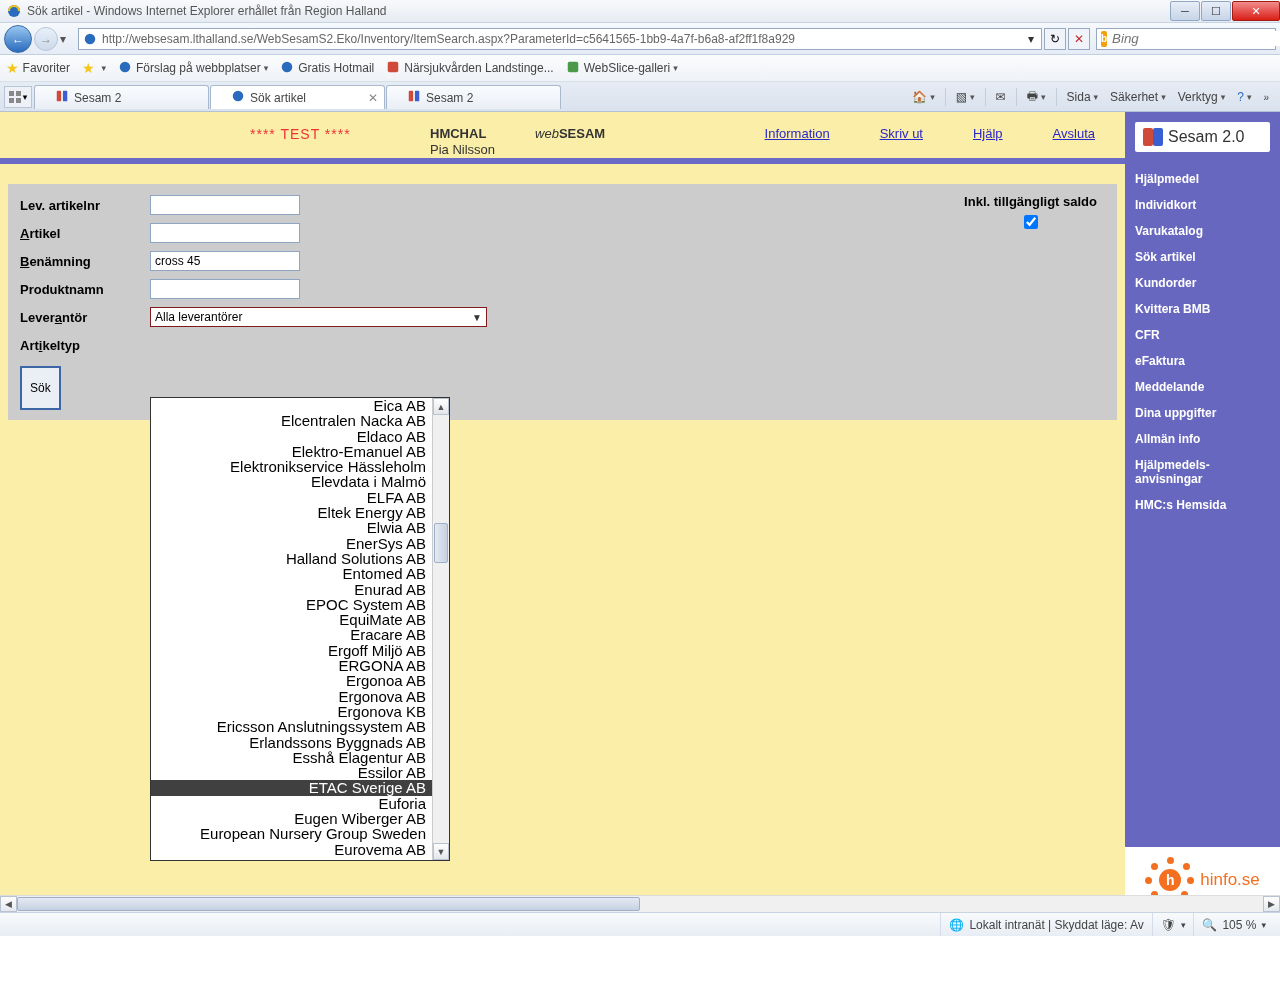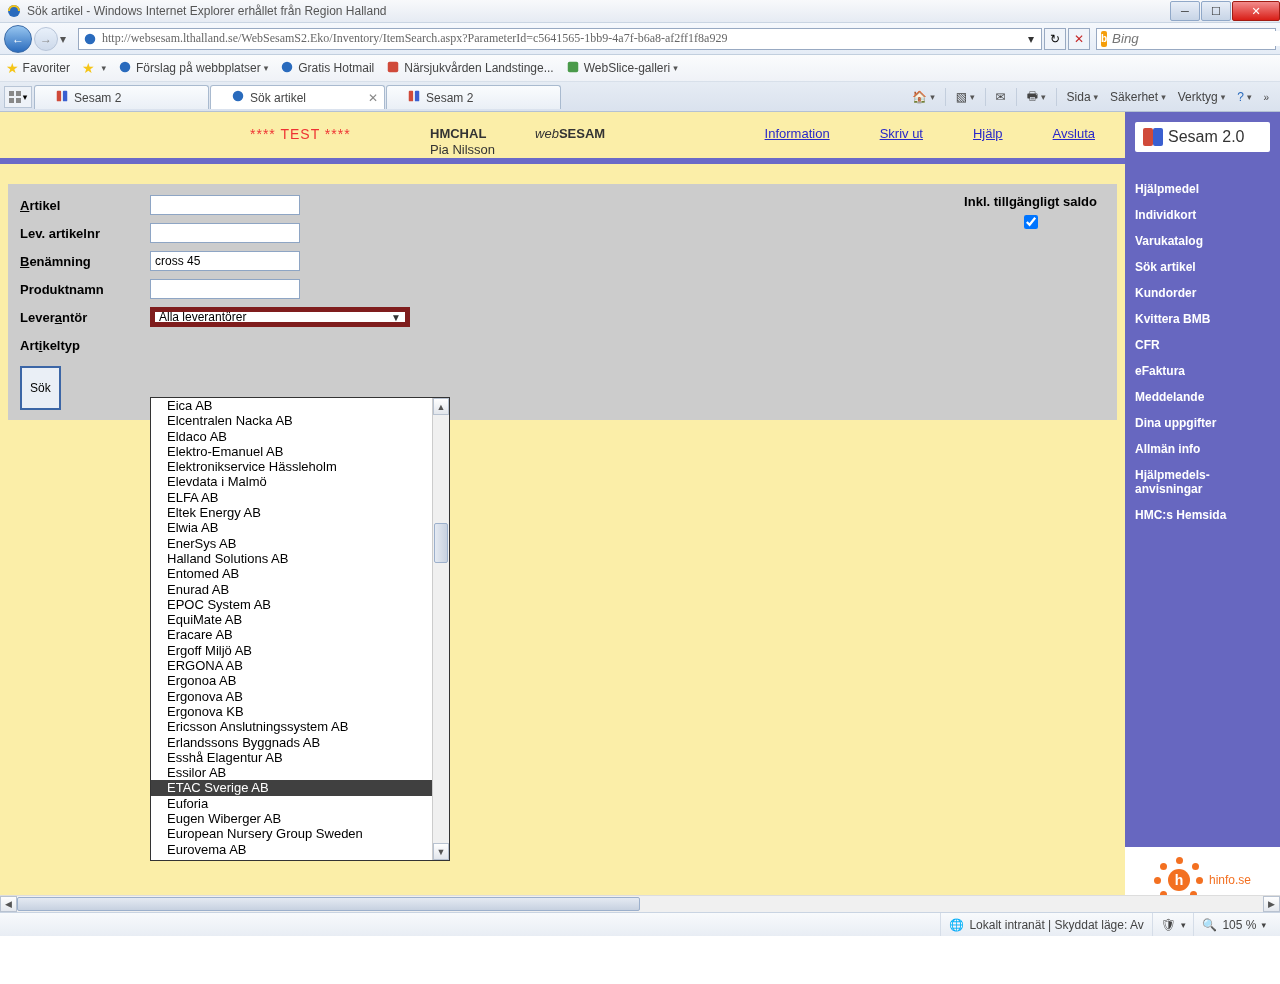--- a/index.html
+++ b/index.html
@@ -13,21 +13,21 @@
 .window-controls .btn { width: 30px; height: 20px; margin-left: 1px; display: flex; align-items: center; justify-content: center; font-size: 11px; color: #333; background: linear-gradient(to bottom,#e8eef7,#c7d4e6); border: 1px solid #90a8c8; border-radius: 2px; }
 .window-controls .btn.close { background: linear-gradient(to bottom,#f28c8c,#d91e17); color: #fff; border-color: #a21c13; width: 48px; }
 
 
 .nav-bar { height: 32px; background: linear-gradient(to bottom,#f5f8fc,#e5ecf6); display: flex; align-items: center; padding: 0 4px; border-bottom: 1px solid #c2cfde; }
 .nav-btn { width: 28px; height: 28px; border-radius: 50%; background: linear-gradient(to bottom,#98c6f0,#2a6bbd); border: 1px solid #3a6aa6; display: inline-flex; align-items: center; justify-content: center; color: #fff; margin-right: 2px; }
 .nav-btn.fwd { background: linear-gradient(to bottom,#e8f0fa,#cdd9ea); color: #888; border-color:#b8c5d9; width:24px; height:24px; }
 .nav-dd { width: 12px; color: #555; margin-right: 6px; }
 .url-bar { flex: 1; display: flex; align-items: center; background: #fff; border: 1px solid #98a9c2; height: 22px; padding: 0 3px; }
 .url-bar .ie-small { width: 16px; height: 16px; display: inline-flex; align-items: center; justify-content: center; color: #2a6bbd; }
-.url-bar input { flex: 1; border: none; outline: none; font-size: 12px; color: #666; padding-left: 4px; font-family: Liberation Serif, serif; }
+.url-bar input { flex: 1; border: none; outline: none; font-size: 12px; color: #666; padding-left: 4px; }
 .url-bar .dd { color: #333; padding: 0 4px; }
 .refresh-btn, .stop-btn { width: 22px; height: 22px; display: inline-flex; align-items: center; justify-content: center; border: 1px solid #98a9c2; background: #f0f4fa; margin-left: 2px; }
 .stop-btn { color: #c62828; }
 .search-box { width: 180px; display: flex; align-items: center; background: #fff; border: 1px solid #98a9c2; height: 22px; padding: 0 4px; margin-left: 6px; }
 .search-box .bing { width:16px; height:16px; background:#f59e0b; border-radius:2px; color:#fff; font-size:10px; display:inline-flex; align-items:center; justify-content:center; font-weight:bold; }
 .search-box input { flex: 1; border: none; outline: none; font-style: italic; color: #888; padding-left: 5px; }
 
 
 .fav-bar { height: 27px; background: linear-gradient(to bottom,#fbfcfd,#eff2f7); display: flex; align-items: center; padding: 0 6px; border-bottom: 1px solid #d8e0ea; }
 .fav-item { display: flex; align-items: center; margin-right: 12px; color: #444; font-size: 12px; }
@@ -62,48 +62,48 @@
 .brand b { font-weight: bold; }
 .header-links { position: absolute; right: 30px; top: 14px; display: flex; gap: 50px; }
 .header-links a { color: #2828c8; text-decoration: underline; font-size: 13px; }
 .purple-bar { height: 6px; background: #6a6ac7; margin: 8px 0 20px; }
 
 .form-area { background: #ccc; padding: 10px 12px; margin: 0 8px; position: relative; min-height: 170px; }
 .form-row { display: flex; align-items: center; margin-bottom: 6px; height: 22px; }
 .form-label { width: 130px; font-size: 13px; color: #000; font-weight: bold; }
 .form-label .ul { text-decoration: underline; }
 .form-input { width: 150px; height: 20px; border: 1px solid #8ea5c4; background: #fff; padding: 0 4px; font-size: 12px; }
-.form-select { width: 260px; height: 20px; border: 5px solid #7f1d1d; background: #fff; padding: 0 4px; font-size: 12px; display: flex; align-items: center; justify-content: space-between; }
+.form-select { width: 337px; height: 20px; border: 1px solid #7f1d1d; background: #fff; padding: 0 4px; font-size: 12px; display: flex; align-items: center; justify-content: space-between; }
 .form-select .arrow { font-size: 10px; color: #333; }
 .saldo-row { position: absolute; right: 20px; top: 10px; display: flex; align-items: center; gap: 6px; font-size: 13px; font-weight: bold; flex-direction: column; }
 .saldo-row input { width: 14px; height: 14px; }
 .sok-btn { margin-top: 4px; padding: 13px 8px; border: 2px solid #3c66a6; background: #eaeff6; font-size: 12px; cursor: pointer; }
 .below-form { background: #fbeea8; padding: 10px 12px; margin: 0 8px; }
 
 .dropdown-list { position: absolute; left: 150px; top: 285px; width: 300px; height: 464px; background: #fff; border: 1px solid #333; overflow: hidden; display: flex; z-index: 10; }
 .dropdown-items { flex: 1; overflow: hidden; }
-.dropdown-item { padding: 0 16px; font-size: 13px; line-height: 15.3px; height: 15.3px; color: #000; white-space: nowrap; }
+.dropdown-item { padding: 0 6px; font-size: 15px; line-height: 15.3px; height: 15.3px; color: #000; white-space: nowrap; text-align: right; }
 .dropdown-item.selected { background: #404040; color: #fff; }
 .dd-scrollbar { width: 17px; background: #f0f0f0; border-left: 1px solid #ccc; position: relative; }
 .dd-scrollbar .up, .dd-scrollbar .down { height: 17px; background: linear-gradient(to bottom,#fefefe,#e2e6ec); border: 1px solid #b8c2d0; display: flex; align-items: center; justify-content: center; font-size: 9px; color: #555; }
 .dd-scrollbar .down { position: absolute; bottom: 0; left: 0; right: 0; }
 .dd-scrollbar .thumb { position: absolute; left: 1px; right: 1px; top: 125px; height: 40px; background: linear-gradient(to right,#e5eaf2,#c7d1e0); border: 1px solid #9cb0cc; border-radius: 2px; }
 
 .right-sidebar { width: 155px; background: #6767c0; padding: 10px; color: #fff; }
-.sesam-logo { background: #fff; padding: 6px 8px; border-radius: 2px; display: flex; align-items: center; gap: 5px; color: #333; font-size: 16px; font-weight: normal; margin-bottom: 30px; }
+.sesam-logo { background: #fff; padding: 6px 8px; border-radius: 2px; display: flex; align-items: center; gap: 5px; color: #333; font-size: 16px; font-weight: normal; margin-bottom: 20px; }
 .sesam-logo .sq { display: inline-flex; }
 .sesam-logo .sq span { width: 10px; height: 18px; display: inline-block; border-radius: 2px; }
 .sesam-logo .sq .r { background: #d04a3a; }
 .sesam-logo .sq .b { background: #3a5fd0; }
 .sidebar-links a { display: block; color: #fff; font-weight: bold; font-size: 12px; margin-bottom: 12px; text-decoration: none; line-height: 14px; }
 .hinfo-logo { position: absolute; bottom: 0; right: 0; width: 155px; height: 65px; background: #fff; display: flex; align-items: center; justify-content: center; }
 .hinfo-logo .dots { position: relative; width: 50px; height: 50px; }
 .hinfo-logo .center { width: 22px; height: 22px; border-radius: 50%; background: #f37021; position: absolute; top: 14px; left: 14px; color: #fff; display: flex; align-items: center; justify-content: center; font-weight: bold; font-size: 14px; }
 .hinfo-logo .dot { width: 7px; height: 7px; border-radius: 50%; background: #f37021; position: absolute; }
-.hinfo-logo .txt { color: #f37021; font-size: 12px; font-weight: 500; margin-left: 5px; }
+.hinfo-logo .txt { color: #f37021; font-size: 17px; font-weight: 500; margin-left: 5px; }
 
 
 .page-hscroll { position: absolute; bottom: 0; left: 0; right: 0; height: 17px; background: #f0f0f0; border-top: 1px solid #ddd; display: flex; align-items: stretch; }
 .page-hscroll .arr { width: 17px; background: linear-gradient(to bottom,#fefefe,#e4e8ee); border: 1px solid #b8c2d0; display: flex; align-items: center; justify-content: center; font-size: 9px; color: #555; }
 .page-hscroll .track { flex: 1; position: relative; }
 .page-hscroll .thumb { position: absolute; top: 1px; bottom: 1px; left: 0; width: 50%; background: linear-gradient(to bottom,#e5eaf2,#c7d1e0); border: 1px solid #9cb0cc; border-radius: 2px; }
 
 
 .status-bar { height: 24px; background: linear-gradient(to bottom,#f8fafc,#e8edf4); border-top: 1px solid #c9d4e2; display: flex; align-items: center; font-size: 12px; color: #444; padding: 0 6px; }
 .status-bar .spacer { flex: 1; }
@@ -294,25 +294,25 @@
         </div>
       </div>
       <div class="purple-bar"></div>
 
       <div class="form-area">
         <div class="saldo-row">
           <span>Inkl. tillgängligt saldo</span>
           <input type="checkbox" checked="" style="">
         </div>
         <div class="form-row">
+          <span class="form-label">Lev. artikelnr</span>
+          <input class="form-input" type="text" style="">
+        </div>
+        <div class="form-row">
           <span class="form-label"><span class="ul">A</span><span>rtikel</span></span>
-          <input class="form-input" type="text" style="">
-        </div>
-        <div class="form-row">
-          <span class="form-label">Lev. artikelnr</span>
           <input class="form-input" type="text" style="">
         </div>
         <div class="form-row">
           <span class="form-label"><span class="ul">B</span><span>enämning</span></span>
           <input class="form-input" type="text" value="cross 45" style="">
         </div>
         <div class="form-row">
           <span class="form-label">Produktnamn</span>
           <input class="form-input" type="text" style="">
         </div>

